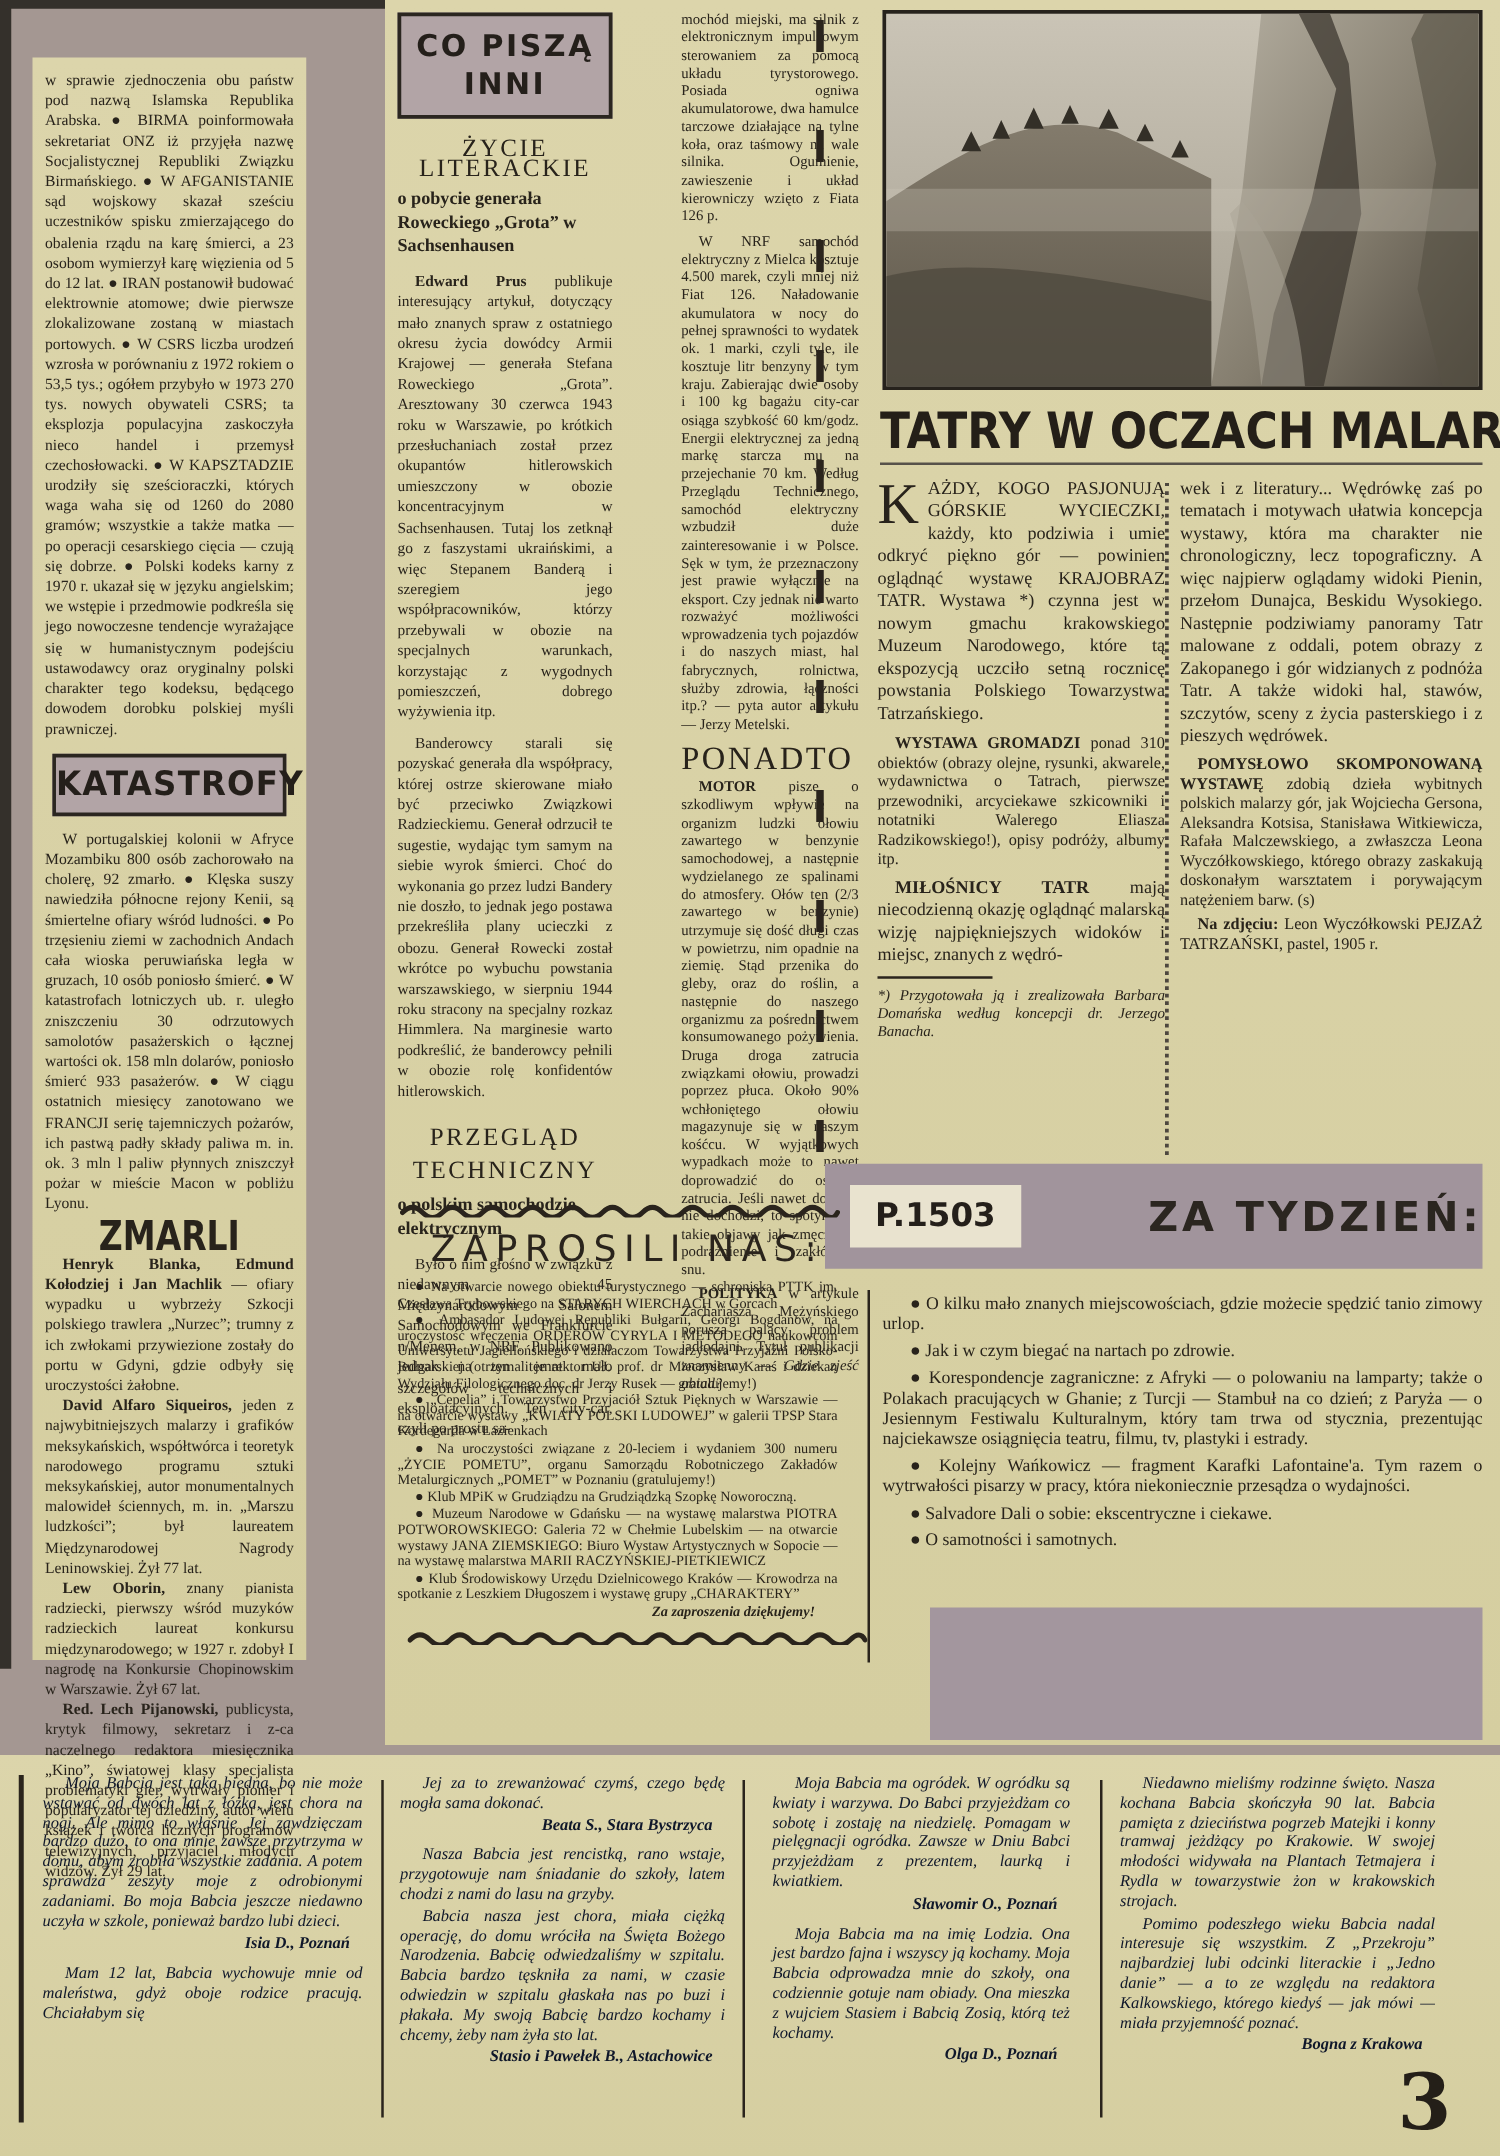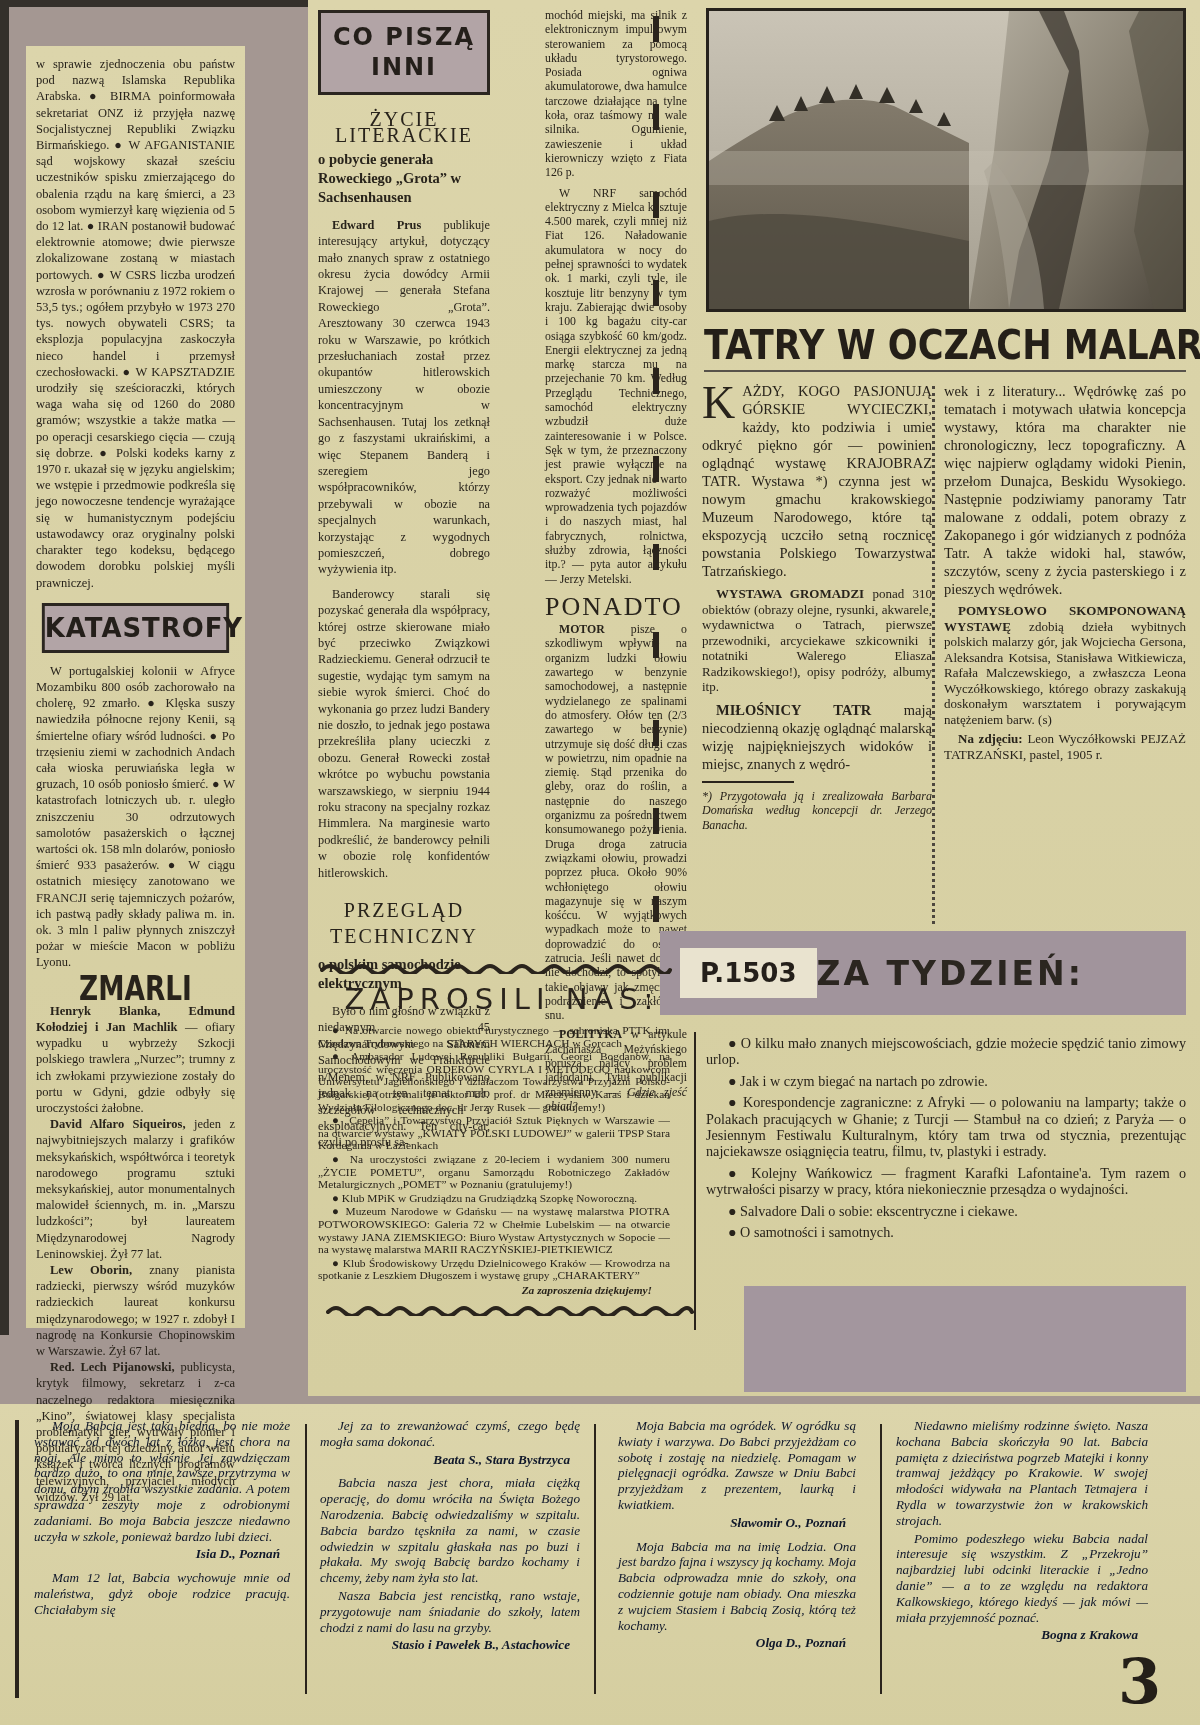--- a/index.html
+++ b/index.html
@@ -48,21 +48,21 @@
   .zap{font-size:11.4px;line-height:12.6px;}
   .zap p{text-indent:14px;margin:0 0 1px 0;}
   .zaph{font-family:"DejaVu Sans",sans-serif;font-size:29px;letter-spacing:6px;text-align:center;
         color:#2a241c;margin:8px 0 8px 0;font-weight:normal;}
   .signoff{font-style:italic;font-weight:bold;text-align:right;padding-right:18px;margin-top:2px;}
 
   
   .band{background:#a1949c;display:flex;align-items:center;}
   .p1503{background:#e9e3cf;color:#241f1a;font-family:"DejaVu Sans",sans-serif;font-weight:bold;
          font-size:26px;padding:10px 20px;margin-left:20px;}
-  .zah{flex:1;text-align:left;font-family:"DejaVu Sans",sans-serif;font-weight:bold;font-size:33px;
+  .zah{flex:1;text-align:right;font-family:"DejaVu Sans",sans-serif;font-weight:bold;font-size:33px;
        letter-spacing:3px;color:#2b2620;}
   .zt{font-size:14.2px;line-height:16.4px;}
   .zt p{text-indent:22px;margin:5px 0 2px 0;}
 
   
   .lt{font-size:13.2px;line-height:15.8px;font-style:italic;color:#0f172a;}
   .lt p{text-indent:18px;margin:0 0 2px 0;text-align:justify;}
   .sig{font-weight:bold;text-align:right;padding-right:10px;margin:1px 0 8px 0;font-style:italic;}
   .pagenum{font-family:"DejaVu Serif",serif;font-weight:bold;font-size:62px;color:#241f18;}
   .wavy{display:block;}
@@ -207,22 +207,22 @@
 
   <div class="abs lt" style="left:34px;top:1418px;width:256px;">
     <p>Moja Babcia jest taka biedna, bo nie może wstawać od dwóch lat z łóżka, jest chora na nogi. Ale mimo to właśnie Jej zawdzięczam bardzo dużo, to ona mnie zawsze przytrzyma w domu, abym zrobiła wszystkie zadania. A potem sprawdza zeszyty moje z odrobionymi zadaniami. Bo moja Babcia jeszcze niedawno uczyła w szkole, ponieważ bardzo lubi dzieci.</p>
     <div class="sig">Isia D., Poznań</div>
     <p>Mam 12 lat, Babcia wychowuje mnie od maleństwa, gdyż oboje rodzice pracują. Chciałabym się</p>
   </div>
 
   <div class="abs lt" style="left:320px;top:1418px;width:260px;">
     <p>Jej za to zrewanżować czymś, czego będę mogła sama dokonać.</p>
     <div class="sig">Beata S., Stara Bystrzyca</div>
+    <p>Nasza Babcia jest rencistką, rano wstaje, przygotowuje nam śniadanie do szkoły, latem chodzi z nami do lasu na grzyby.</p>
     <p>Babcia nasza jest chora, miała ciężką operację, do domu wróciła na Święta Bożego Narodzenia. Babcię odwiedzaliśmy w szpitalu. Babcia bardzo tęskniła za nami, w czasie odwiedzin w szpitalu głaskała nas po buzi i płakała. My swoją Babcię bardzo kochamy i chcemy, żeby nam żyła sto lat.</p>
-    <p>Nasza Babcia jest rencistką, rano wstaje, przygotowuje nam śniadanie do szkoły, latem chodzi z nami do lasu na grzyby.</p>
     <div class="sig">Stasio i Pawełek B., Astachowice</div>
   </div>
 
   <div class="abs lt" style="left:618px;top:1418px;width:238px;">
     <p>Moja Babcia ma ogródek. W ogródku są kwiaty i warzywa. Do Babci przyjeżdżam co sobotę i zostaję na niedzielę. Pomagam w pielęgnacji ogródka. Zawsze w Dniu Babci przyjeżdżam z prezentem, laurką i kwiatkiem.</p>
     <div class="sig">Sławomir O., Poznań</div>
     <p>Moja Babcia ma na imię Lodzia. Ona jest bardzo fajna i wszyscy ją kochamy. Moja Babcia odprowadza mnie do szkoły, ona codziennie gotuje nam obiady. Ona mieszka z wujciem Stasiem i Babcią Zosią, którą też kochamy.</p>
     <div class="sig">Olga D., Poznań</div>
   </div>
 

